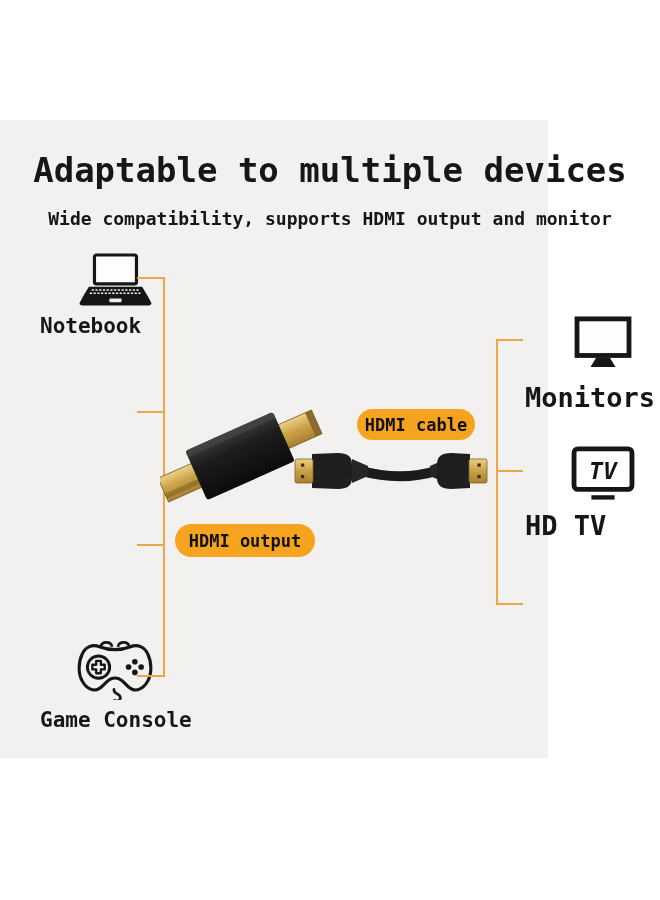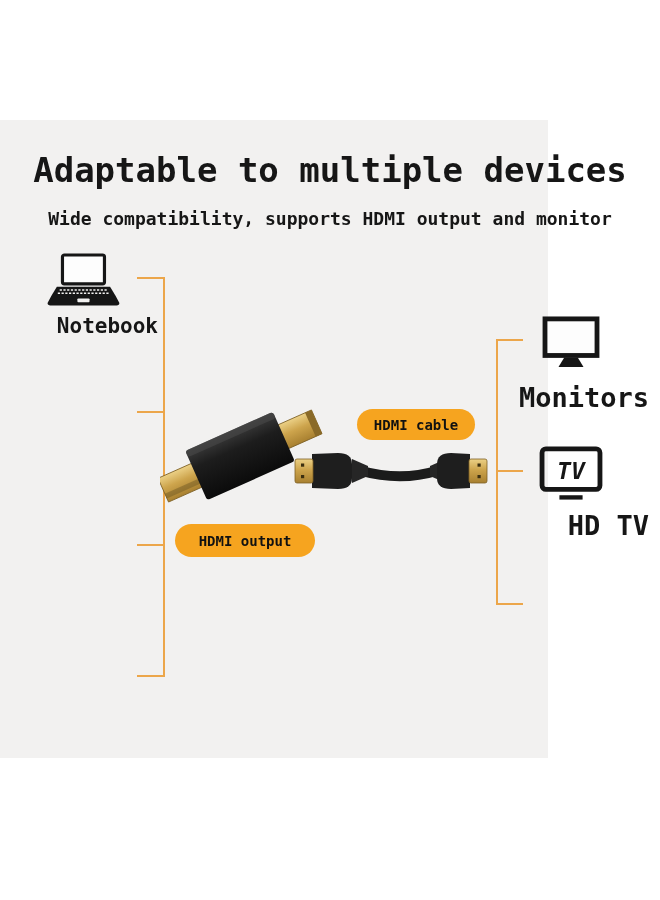--- a/index.html
+++ b/index.html
@@ -14,33 +14,33 @@
   .title {
     position:absolute; left:0; top:30px; width:660px;
     text-align:center; font-size:34px; font-weight:bold; letter-spacing:0px;
     white-space:nowrap;
   }
   .subtitle {
     position:absolute; left:0; top:88px; width:660px;
     text-align:center; font-size:18px; font-weight:bold; white-space:nowrap;
   }
 
-  .dev { position:absolute; text-align:right; }
+  .dev { position:absolute; text-align:left;margin-left:32px; }
   .dev .lbl { font-weight:bold; white-space:nowrap; }
   .dev-left  { left:8px;  width:150px; }
   .dev-right { left:493px; width:156px; }
   .dev-left  .lbl { font-size:21px; }
   .dev-right .lbl { font-size:27px; }
 
   .line { position:absolute; background:#eca64a; }
 
   .pill {
     position:absolute; background:#f6a41f; border-radius:17px;
     display:flex; align-items:center; justify-content:center;
-    font-weight:bold; font-size:14px; color:#111111; white-space:nowrap;
+    font-weight:bold; font-size:17px; color:#111111; white-space:nowrap;
   }
   .pill-cable   { left:357px; top:289px; width:118px; height:31px; }
   .pill-adapter { left:175px; top:404px; width:140px; height:33px; }
 
   .product-svg { position:absolute; left:160px; top:272px; }
   svg { display:block; margin:0 auto; }
 </style>
 </head>
 <body>
 
@@ -56,20 +56,35 @@
         <path d="M17,37 L74,37 L80,47 L11,47 Z" fill="#161616"></path>
         <path d="M20,40.5 L71,40.5 M18,44 L73,44" stroke="#f2f1f0" stroke-width="1.4" stroke-dasharray="2.4 1.6" fill="none"></path>
         <path d="M11,47 L80,47 L84,54.5 Q84,57 81,57 L10,57 Q7,57 7,54.5 Z" fill="#161616"></path>
         <rect x="39" y="49.5" width="13" height="4" rx="1" fill="#f2f1f0"></rect>
       </svg>
       <div class="lbl">Notebook</div>
     </div>
 
 
 
+    <div class="dev dev-left" style="top:518px;">
+      <svg width="84" height="62" viewBox="0 0 86 64">
+        <path d="M27,9 C20,6 12,9 9,17 C5,25 5,37 9,44 C13,52 21,56 27,52 C32,49 34,44 39,42 C42,41 44,41 47,42 C52,44 54,49 59,52 C65,56 73,52 77,44 C81,37 81,25 77,17 C74,9 66,6 59,9 C54,11 50,12 43,12 C36,12 32,11 27,9 Z" fill="none" stroke="#161616" stroke-width="3.2" stroke-linejoin="round"></path>
+        <path d="M28,9.5 Q29,4.5 34,4.5 Q39,4.5 40,9" fill="none" stroke="#161616" stroke-width="2.8"></path>
+        <path d="M46,9 Q47,4.5 52,4.5 Q57,4.5 58,9.5" fill="none" stroke="#161616" stroke-width="2.8"></path>
+        <circle cx="26" cy="30" r="11.5" fill="none" stroke="#161616" stroke-width="3"></circle>
+        <path d="M23.6,23.6 h4.8 v4 h4 v4.8 h-4 v4 h-4.8 v-4 h-4 v-4.8 h4 Z" fill="none" stroke="#161616" stroke-width="2.4" stroke-linejoin="round"></path>
+        <circle cx="57" cy="30" r="2.9" fill="#161616"></circle>
+        <circle cx="63.5" cy="24.5" r="2.9" fill="#161616"></circle>
+        <circle cx="63.5" cy="35.5" r="2.9" fill="#161616"></circle>
+        <circle cx="70" cy="30" r="2.9" fill="#161616"></circle>
+        <path d="M42,53 C41,58 48,57 48.5,61 C49,64.5 45,66 42.5,64.5" fill="none" stroke="#161616" stroke-width="2.8" stroke-linecap="round"></path>
+      </svg>
+      <div class="lbl" style="margin-top:8px;">Game Console</div>
+    </div>
 
     <div class="dev dev-right" style="top:196px;">
       <svg width="58" height="52" viewBox="0 0 60 54">
         <rect x="3" y="3" width="54" height="38" fill="#fdfdfd" stroke="#161616" stroke-width="5"></rect>
         <path d="M23,43 L37,43 L43,53 L17,53 Z" fill="#161616"></path>
       </svg>
       <div class="lbl" style="margin-top:14px;">Monitors</div>
     </div>
 
     <div class="dev dev-right" style="top:326px;">

